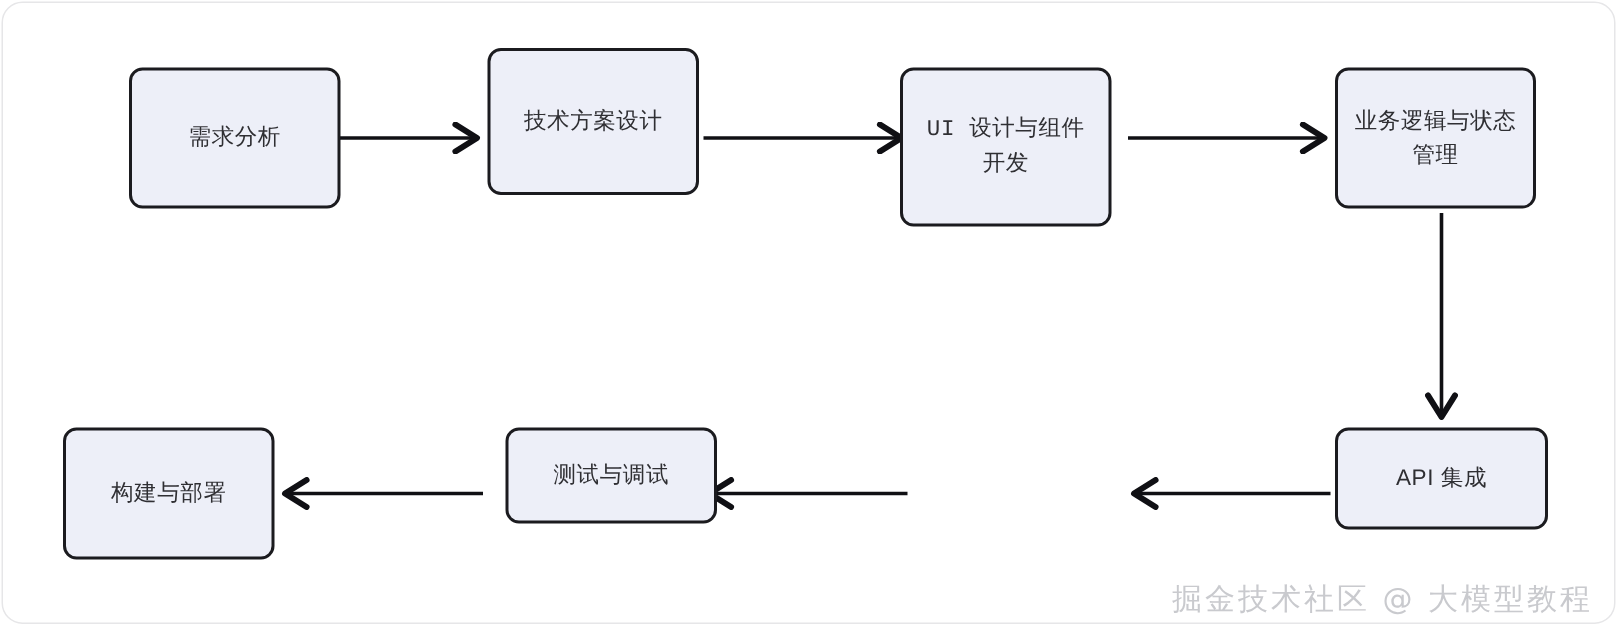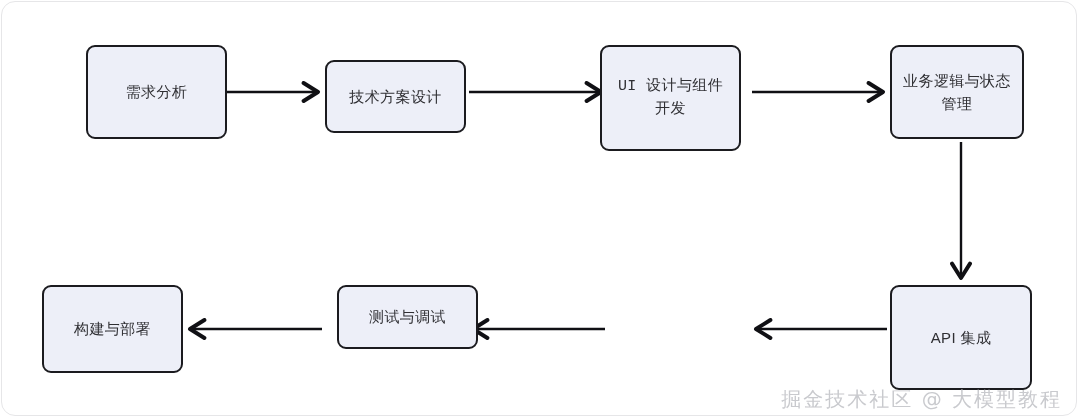--- a/index.html
+++ b/index.html
@@ -100,30 +100,30 @@
       <line x1="605" y1="329" x2="473" y2="329" stroke="#101014" stroke-width="2.4" marker-end="url(#arrow-right)"></line>
     </g>
     <g>
       <line x1="322" y1="329" x2="190" y2="329" stroke="#101014" stroke-width="2.4" marker-end="url(#arrow-right)"></line>
     </g>
   </svg>
 
   <div class="node" id="node-n1" style="left: 42px; top: 45px; width: 141px; height: 94px; margin-left: 44px;">
     <span class="node-label">需求分析</span>
   </div>
-  <div class="node" id="node-n2" style="left: 325px; top: 60px; width: 141px; height: 73px;">
+  <div class="node" id="node-n2" style="left: 325px; top: 32px; width: 141px; height: 98px;">
     <span class="node-label">技术方案设计</span>
   </div>
   <div class="node" id="node-n3" style="left: 600px; top: 45px; width: 141px; height: 106px; font-family: Liberation Mono, monospace;">
     <span class="node-label">UI 设计与组件开发</span>
   </div>
   <div class="node" id="node-n4" style="left: 890px; top: 45px; width: 134px; height: 94px;">
     <span class="node-label">业务逻辑与状态管理</span>
   </div>
-  <div class="node" id="node-n5" style="left: 890px; top: 285px; width: 142px; height: 105px; text-align: center;">
+  <div class="node" id="node-n5" style="left: 890px; top: 285px; width: 142px; height: 68px; text-align: center;">
     <span class="node-label">API 集成</span>
   </div>
   <div class="node" id="node-n7" style="left: 337px; top: 285px; width: 141px; height: 64px; justify-content: center;">
     <span class="node-label">测试与调试</span>
   </div>
   <div class="node" id="node-n8" style="left: 42px; top: 285px; width: 141px; height: 88px;">
     <span class="node-label">构建与部署</span>
   </div>
 
   <div id="watermark">掘金技术社区 @ 大模型教程</div>

